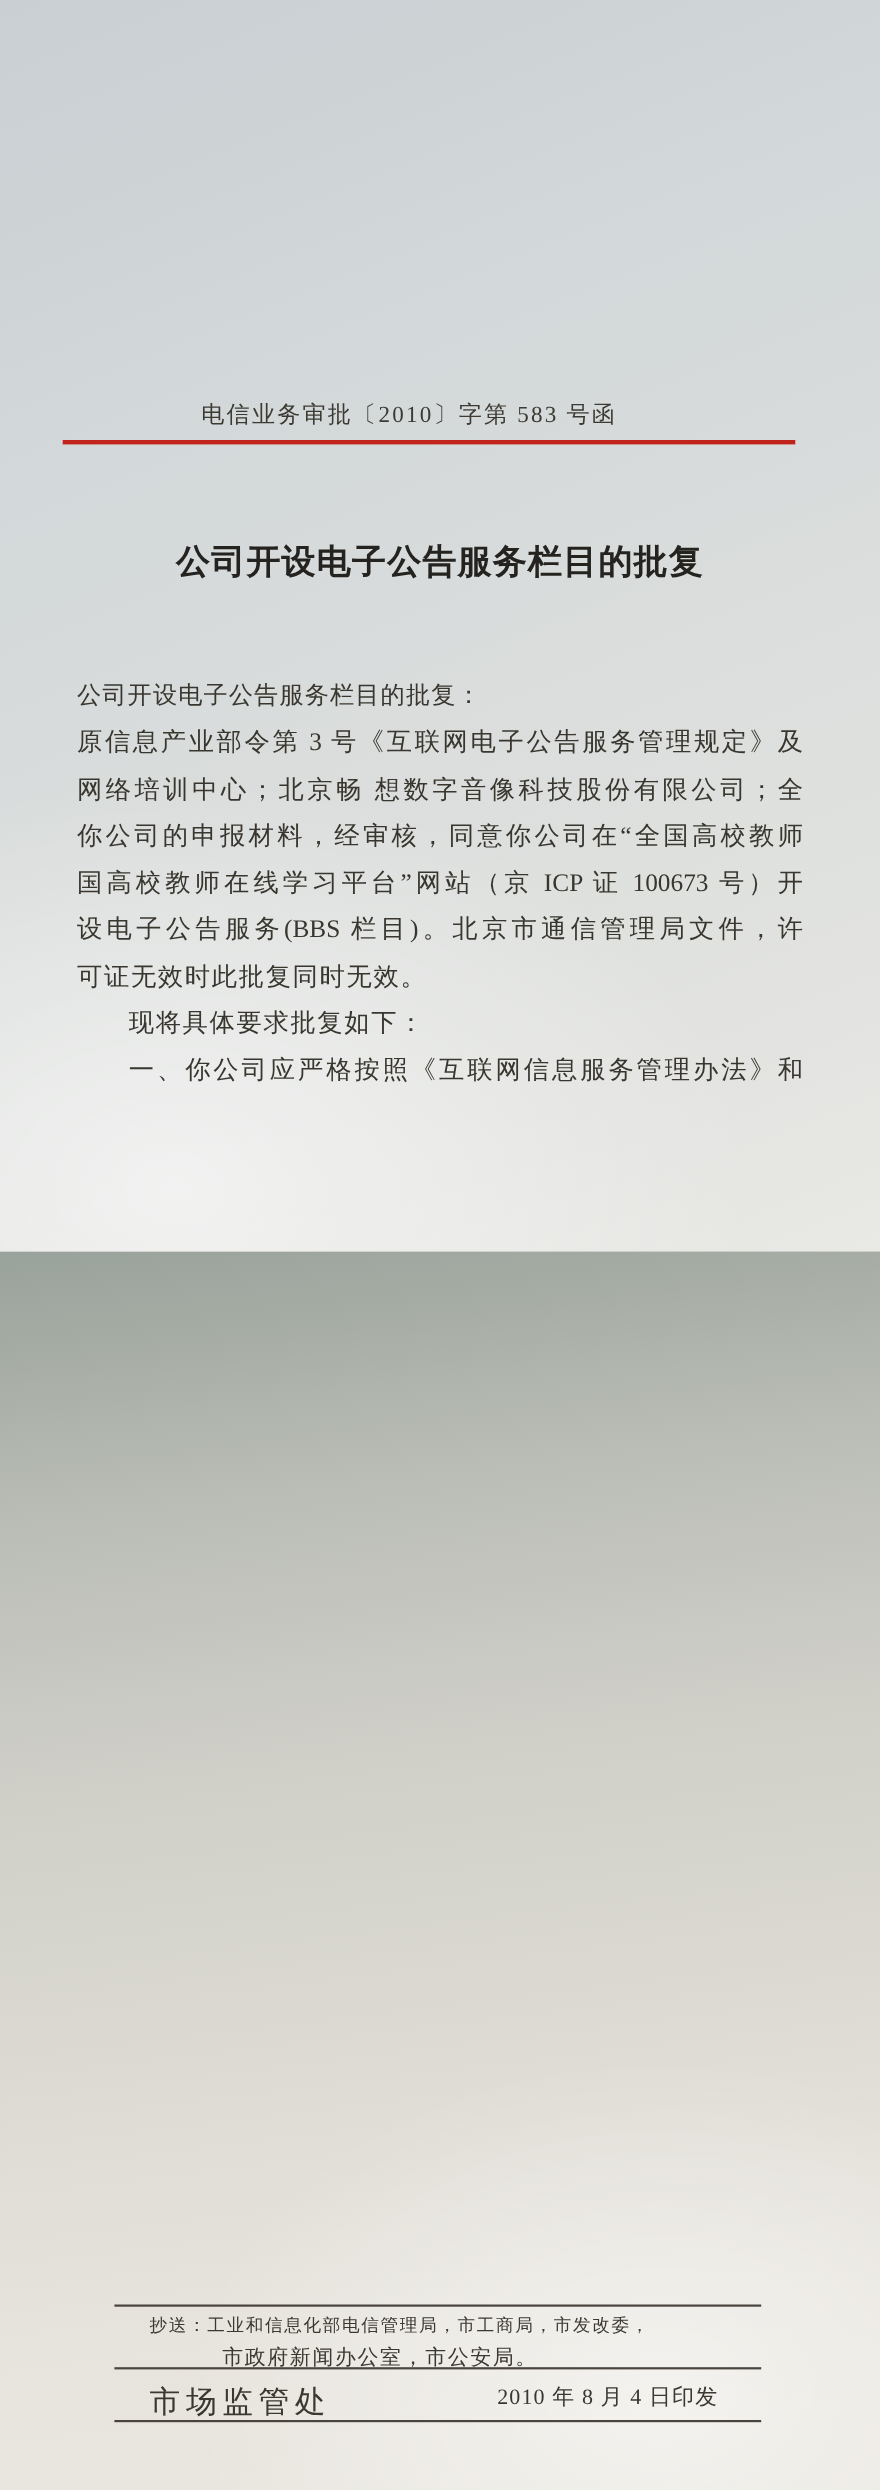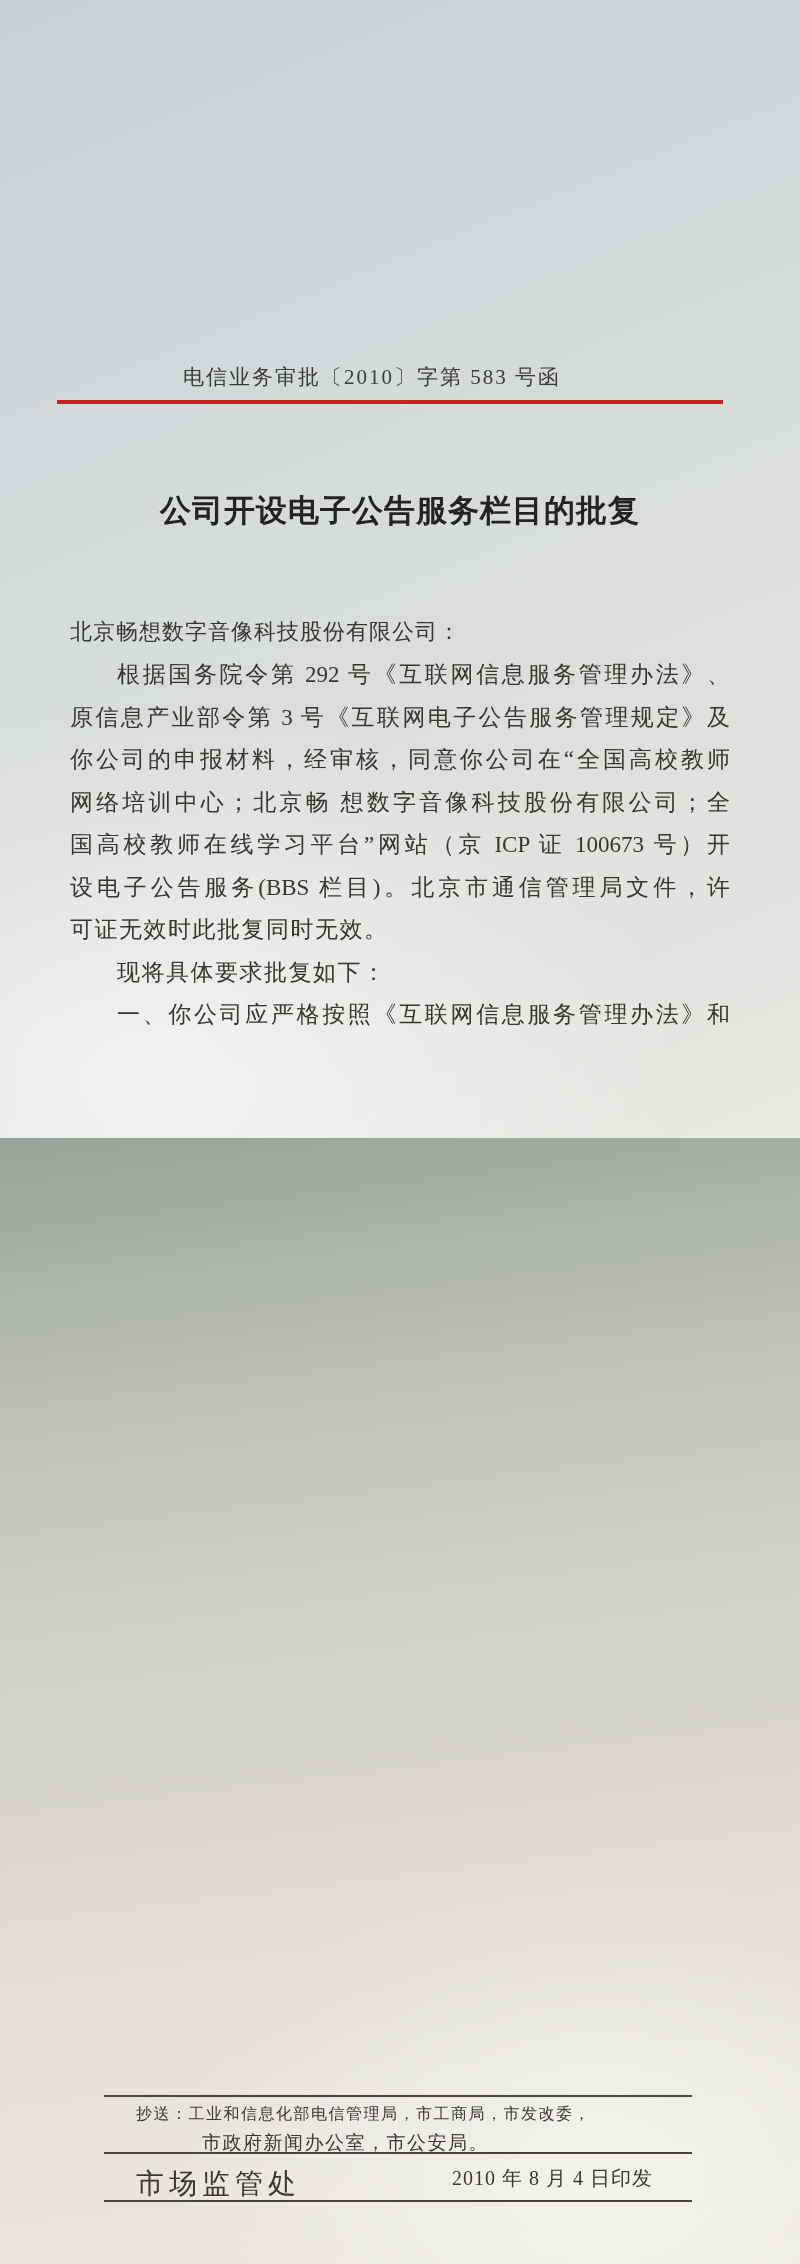--- a/index.html
+++ b/index.html
@@ -70,27 +70,26 @@
 <div class="stage">
 
   <section class="page page1">
     <div class="doc-number">电信业务审批〔2010〕字第 583 号函</div>
     <div class="red-rule"></div>
 
     <div class="subject">
       <div>公司开设电子公告服务栏目的批复</div>
     </div>
 
-    <div class="salutation">北京畅想数字音像科技股份有限公司：</div>
+    <div class="salutation">公司开设电子公告服务栏目的批复：</div>
 
     <div class="bodyblock b1">
-      <div class="ln jl ind">根据国务院令第 292 号《互联网信息服务管理办法》、</div>
       <div class="ln jl">原信息产业部令第 3 号《互联网电子公告服务管理规定》及</div>
+      <div class="ln jl">网络培训中心；北京畅 想数字音像科技股份有限公司；全</div>
       <div class="ln jl">你公司的申报材料，经审核，同意你公司在“全国高校教师</div>
-      <div class="ln jl">网络培训中心；北京畅 想数字音像科技股份有限公司；全</div>
       <div class="ln jl">国高校教师在线学习平台”网站（京 ICP 证 100673 号）开</div>
       <div class="ln jl">设电子公告服务(BBS 栏目)。北京市通信管理局文件，许</div>
       <div class="ln">可证无效时此批复同时无效。</div>
       <div class="ln ind">现将具体要求批复如下：</div>
       <div class="ln jl ind">一、你公司应严格按照《互联网信息服务管理办法》和</div>
     </div>
   </section>
 
   <section class="page page2">
 

